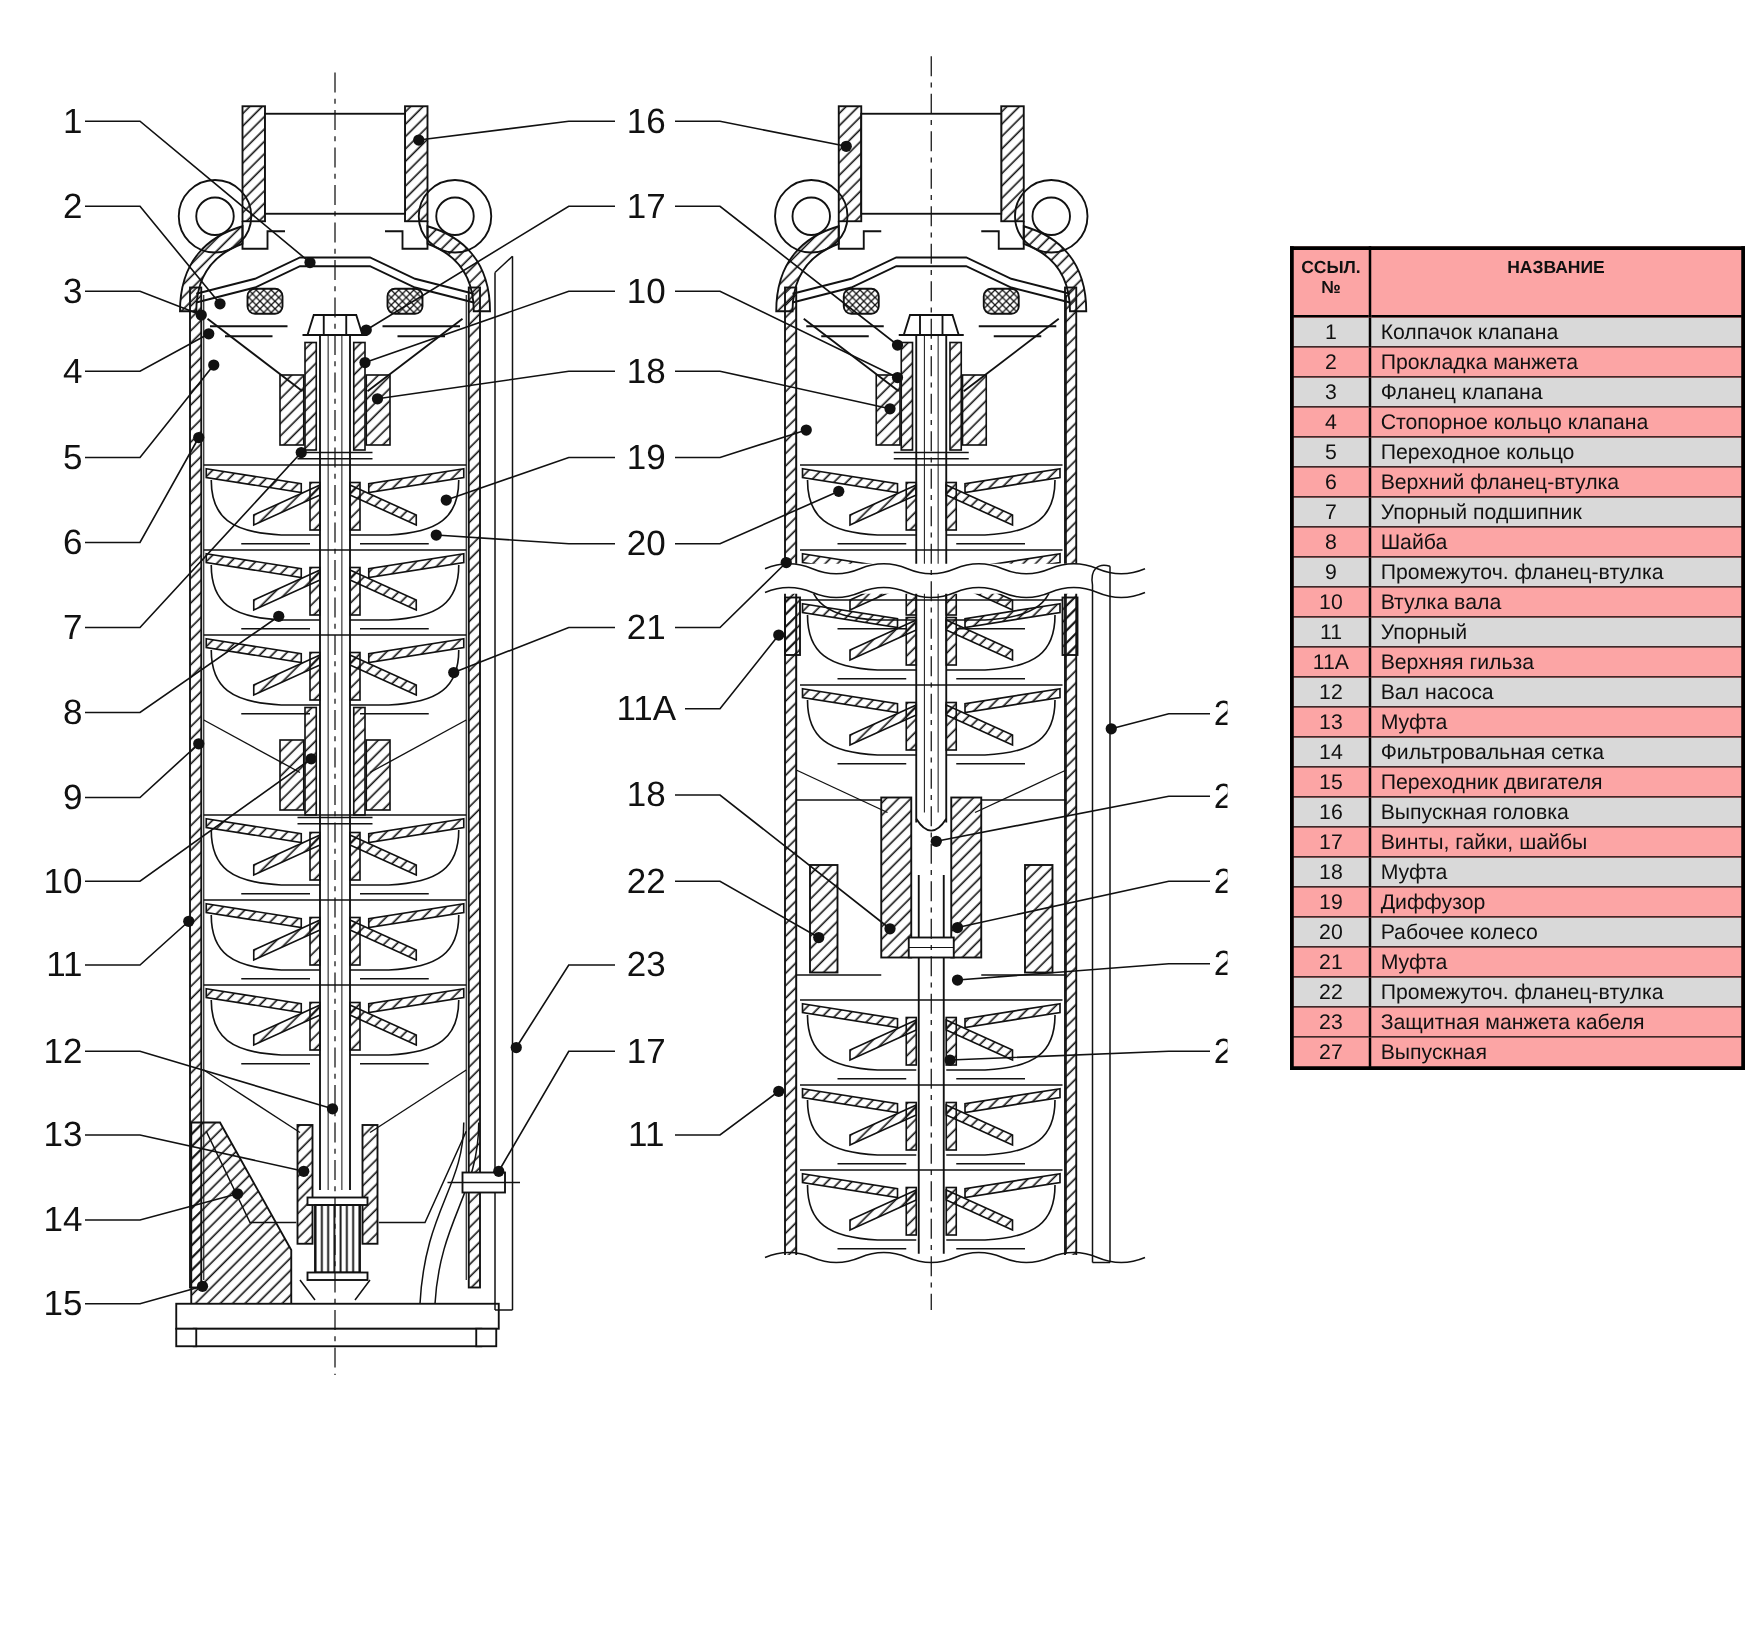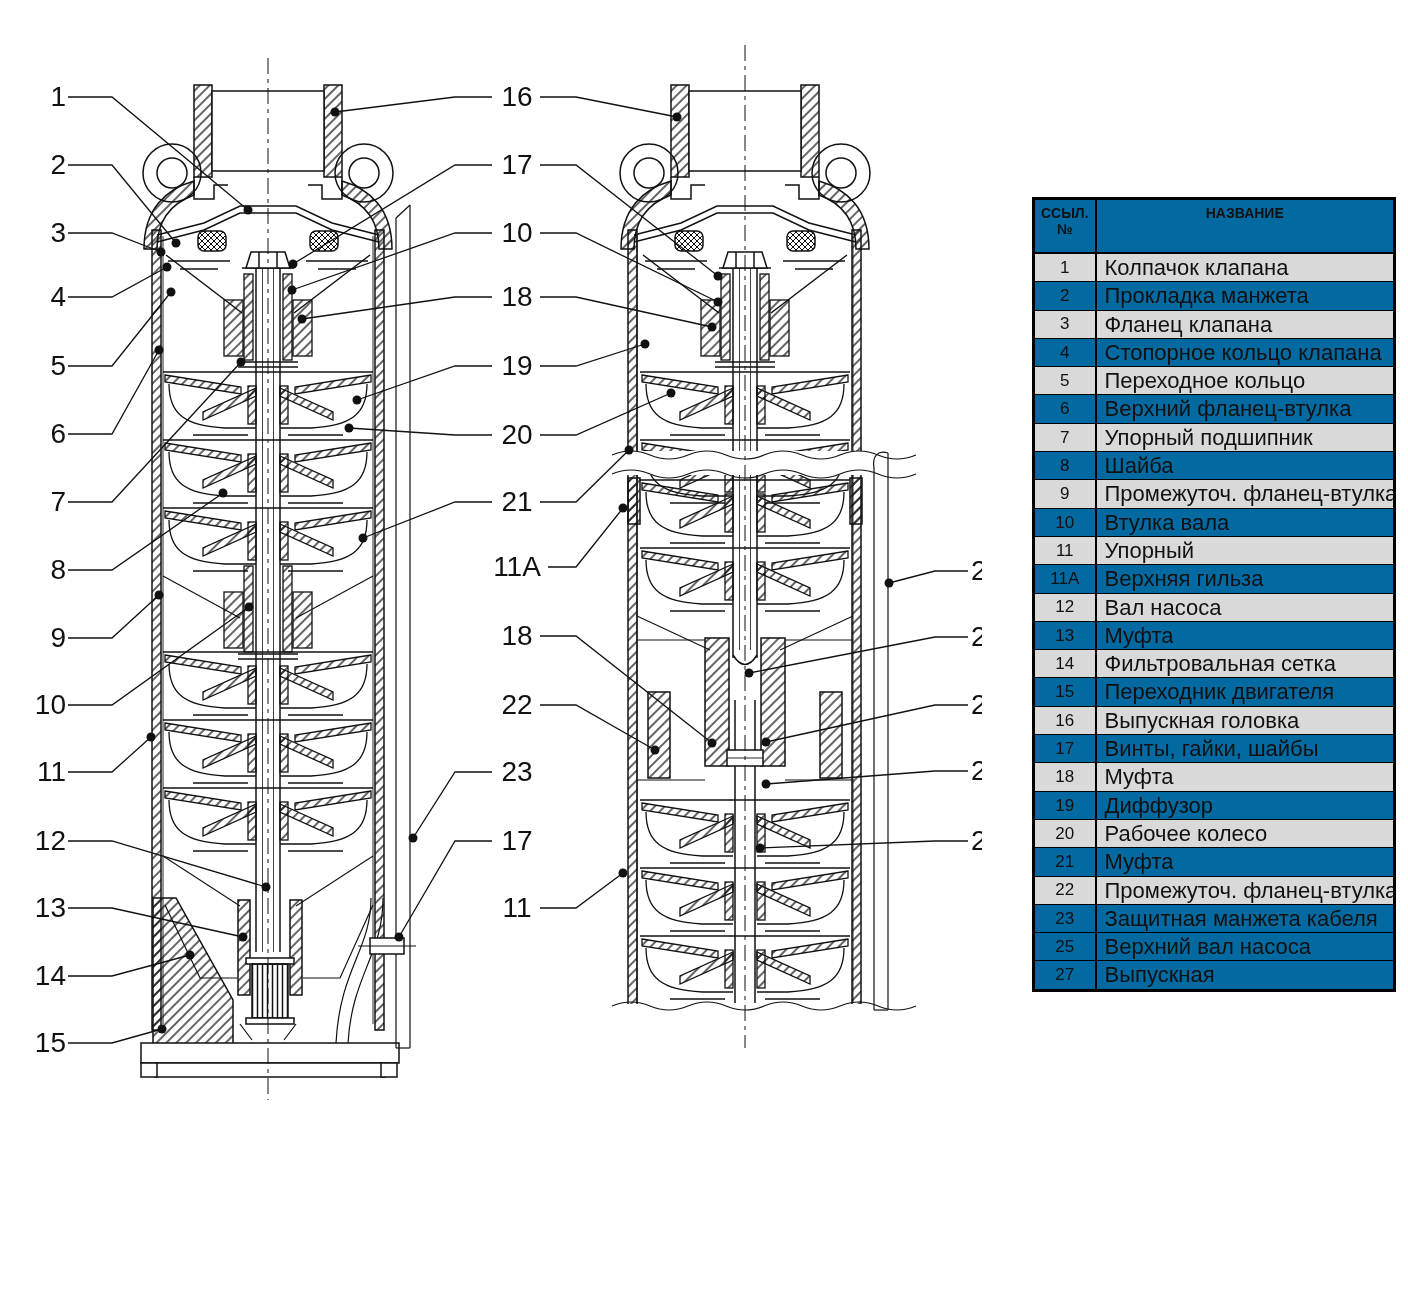--- a/index.html
+++ b/index.html
@@ -4,25 +4,25 @@
 <style>
   html,body{margin:0;padding:0;background:#fff;}
   .page{position:relative;width:1408px;height:1304px;background:#fff;overflow:hidden;
         font-family:"Liberation Sans",sans-serif;color:#111;}
   .page svg{position:absolute;left:0;top:0;}
   .co{position:absolute;font-size:28px;line-height:32px;color:#111;white-space:nowrap;}
   .co-l{left:18px;width:48px;text-align:right;}
   .co-m{left:488px;width:58px;text-align:center;}
   .co-r{left:971px;width:11px;overflow:hidden;text-align:left;}
   .parts{position:absolute;left:1032px;top:197px;width:364px;border-collapse:collapse;
-         table-layout:fixed;border:3px solid #000;background:#0369a1;}
+         table-layout:fixed;border:3px solid #000;background:#fca5a5;}
   .parts th,.parts td{border:1px solid #000;}
   .parts thead th{font-size:14px;font-weight:bold;text-align:center;vertical-align:top;
                   padding:5px 2px 3px;height:44px;}
-  .parts td{font-size:22px;line-height:1.15;height:21px;padding:1px 8px;overflow:hidden;
+  .parts td{font-size:17px;line-height:1.15;height:21px;padding:1px 8px;overflow:hidden;
             white-space:nowrap;}
   .parts td.ref{text-align:center;padding:1px 2px;border-right:2px solid #000;font-size:17px;}
   .parts th.refh{border-right:2px solid #000;}
   .parts tr.g td{background:#d9d9d9;}
   .parts thead tr{border-bottom:2px solid #000;}
 </style>
 </head>
 <body>
 
 <div class="page">
@@ -436,23 +436,19 @@
         </tr>
     <tr class="g">
           <td class="ref">22</td>
           <td class="nm">Промежуточ. фланец-втулка</td>
         </tr>
     <tr>
           <td class="ref">23</td>
           <td class="nm">Защитная манжета кабеля</td>
         </tr>
     <tr>
-          <td class="ref">25</td>
-          <td class="nm">Верхний вал насоса</td>
-        </tr>
-    <tr>
           <td class="ref">27</td>
           <td class="nm">Выпускная</td>
         </tr>
   </tbody>
 </table>
 
 </div>
 
 </body></html>

